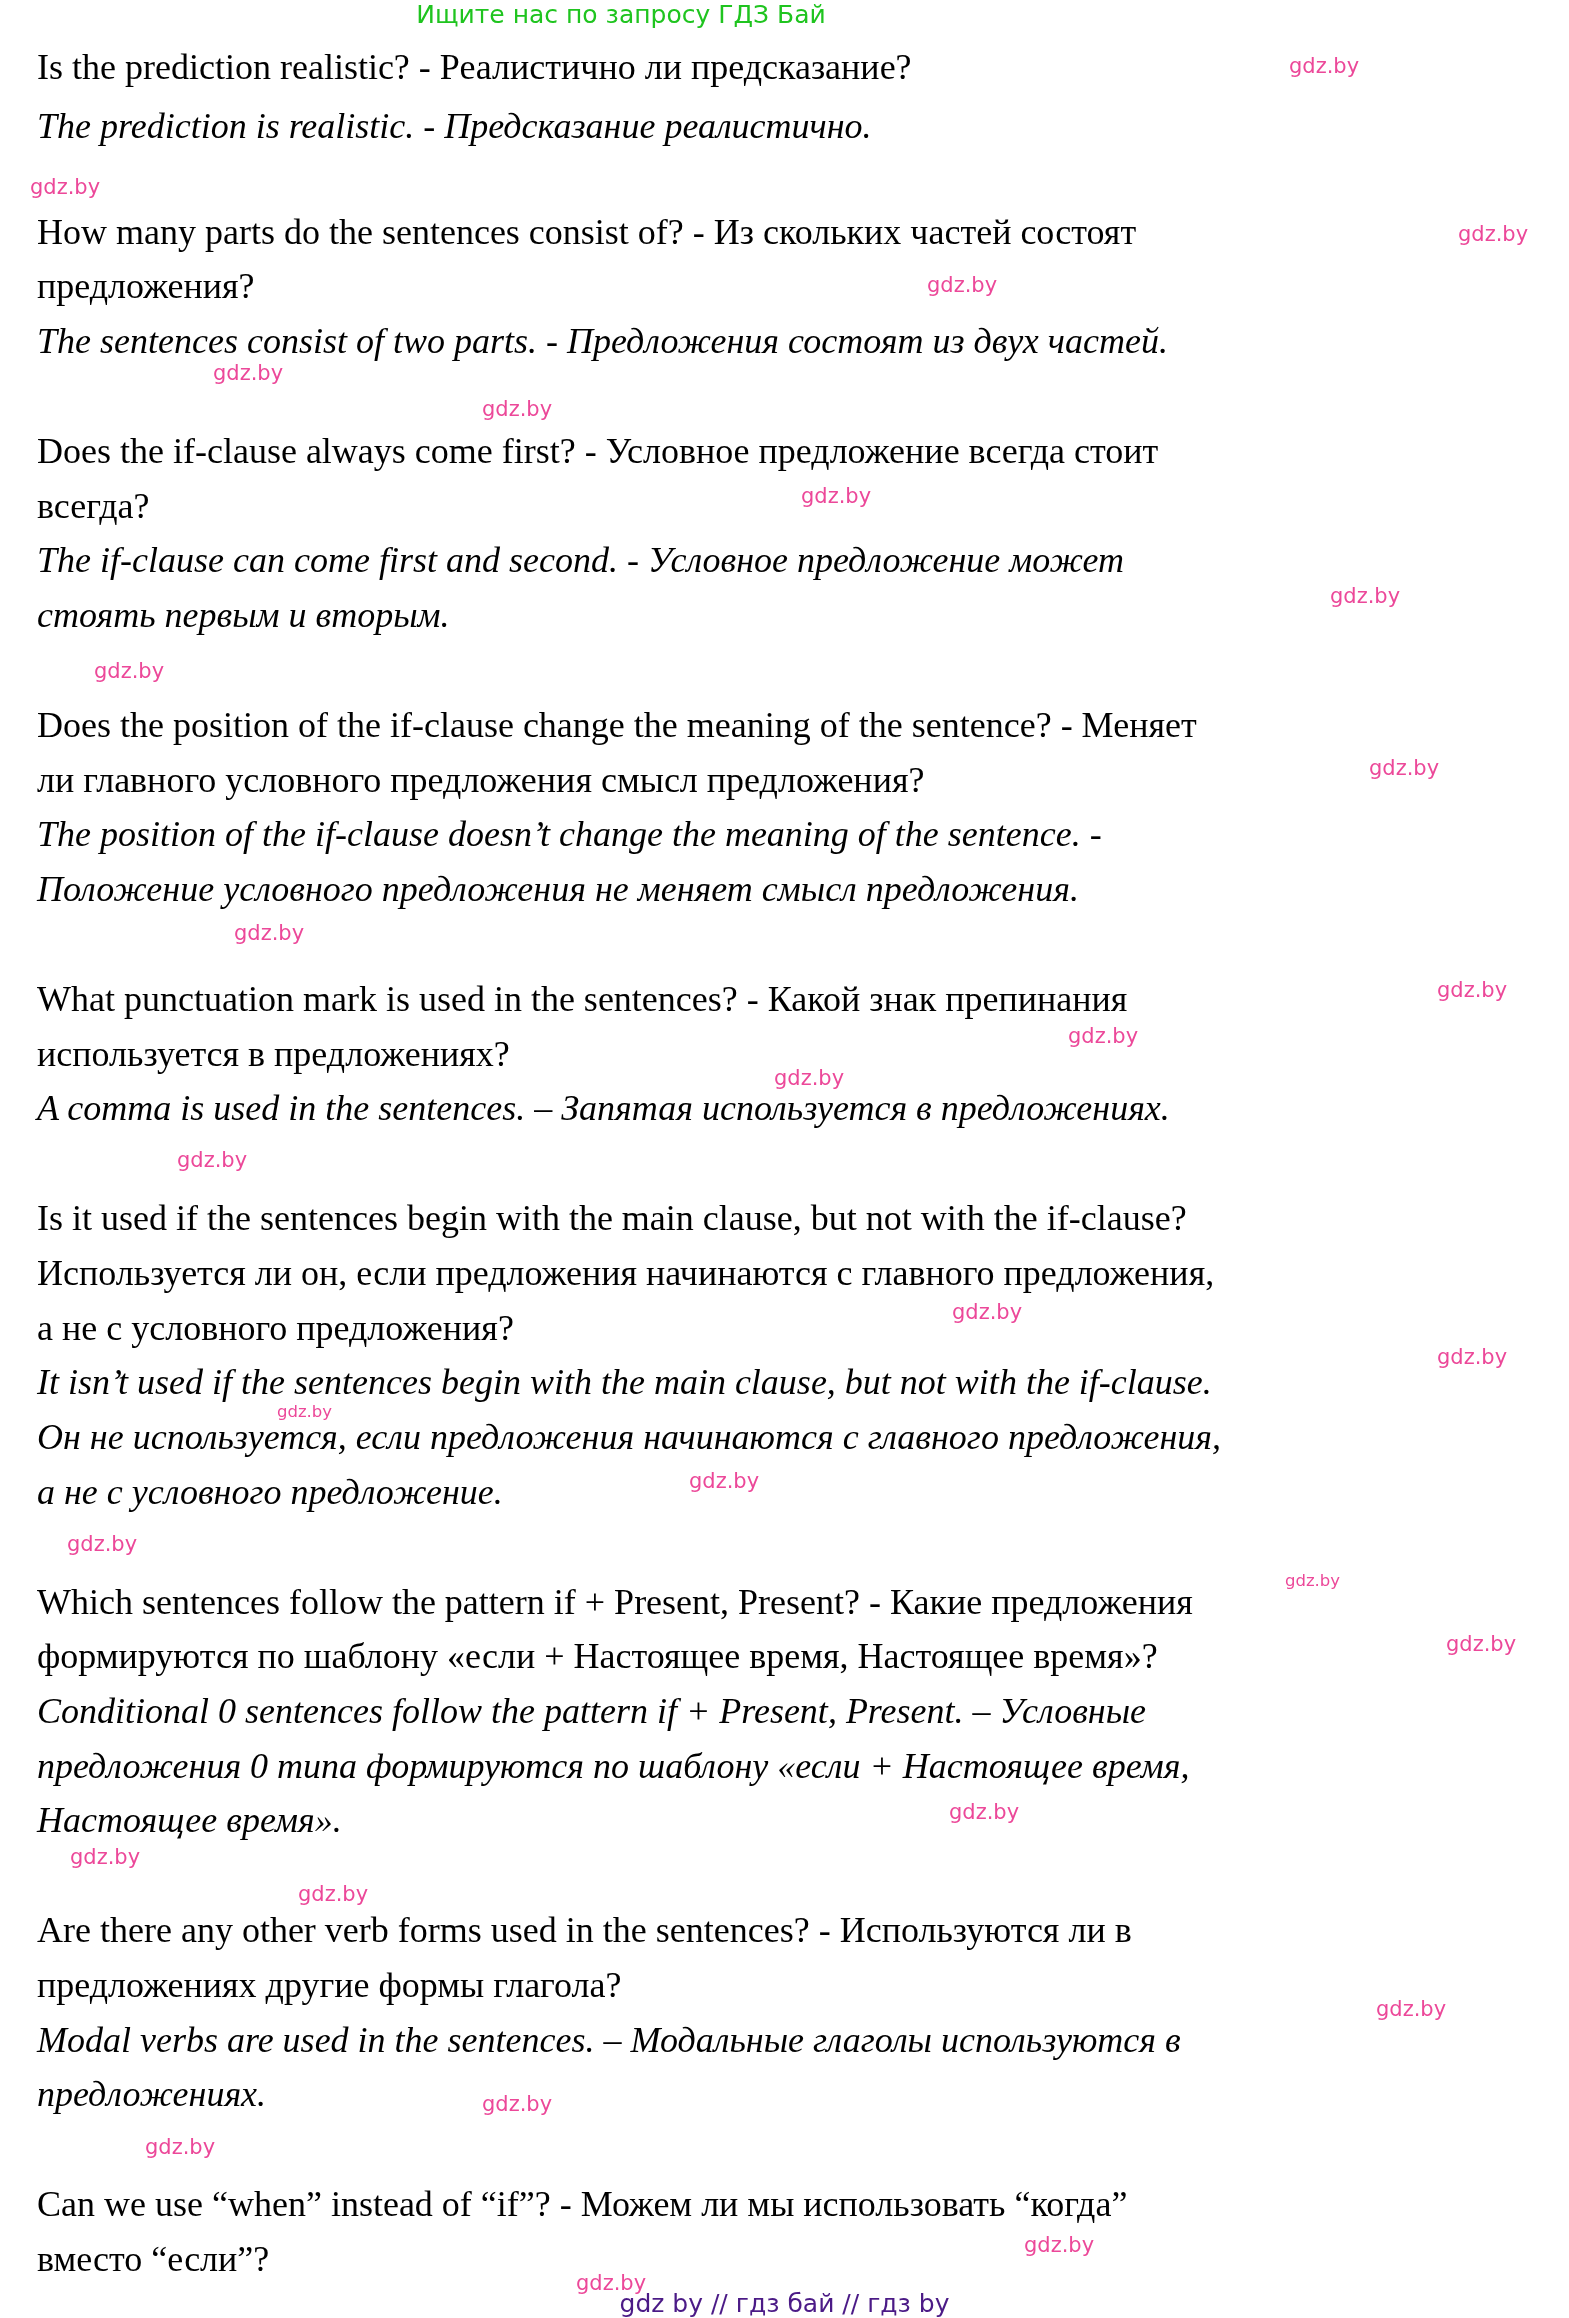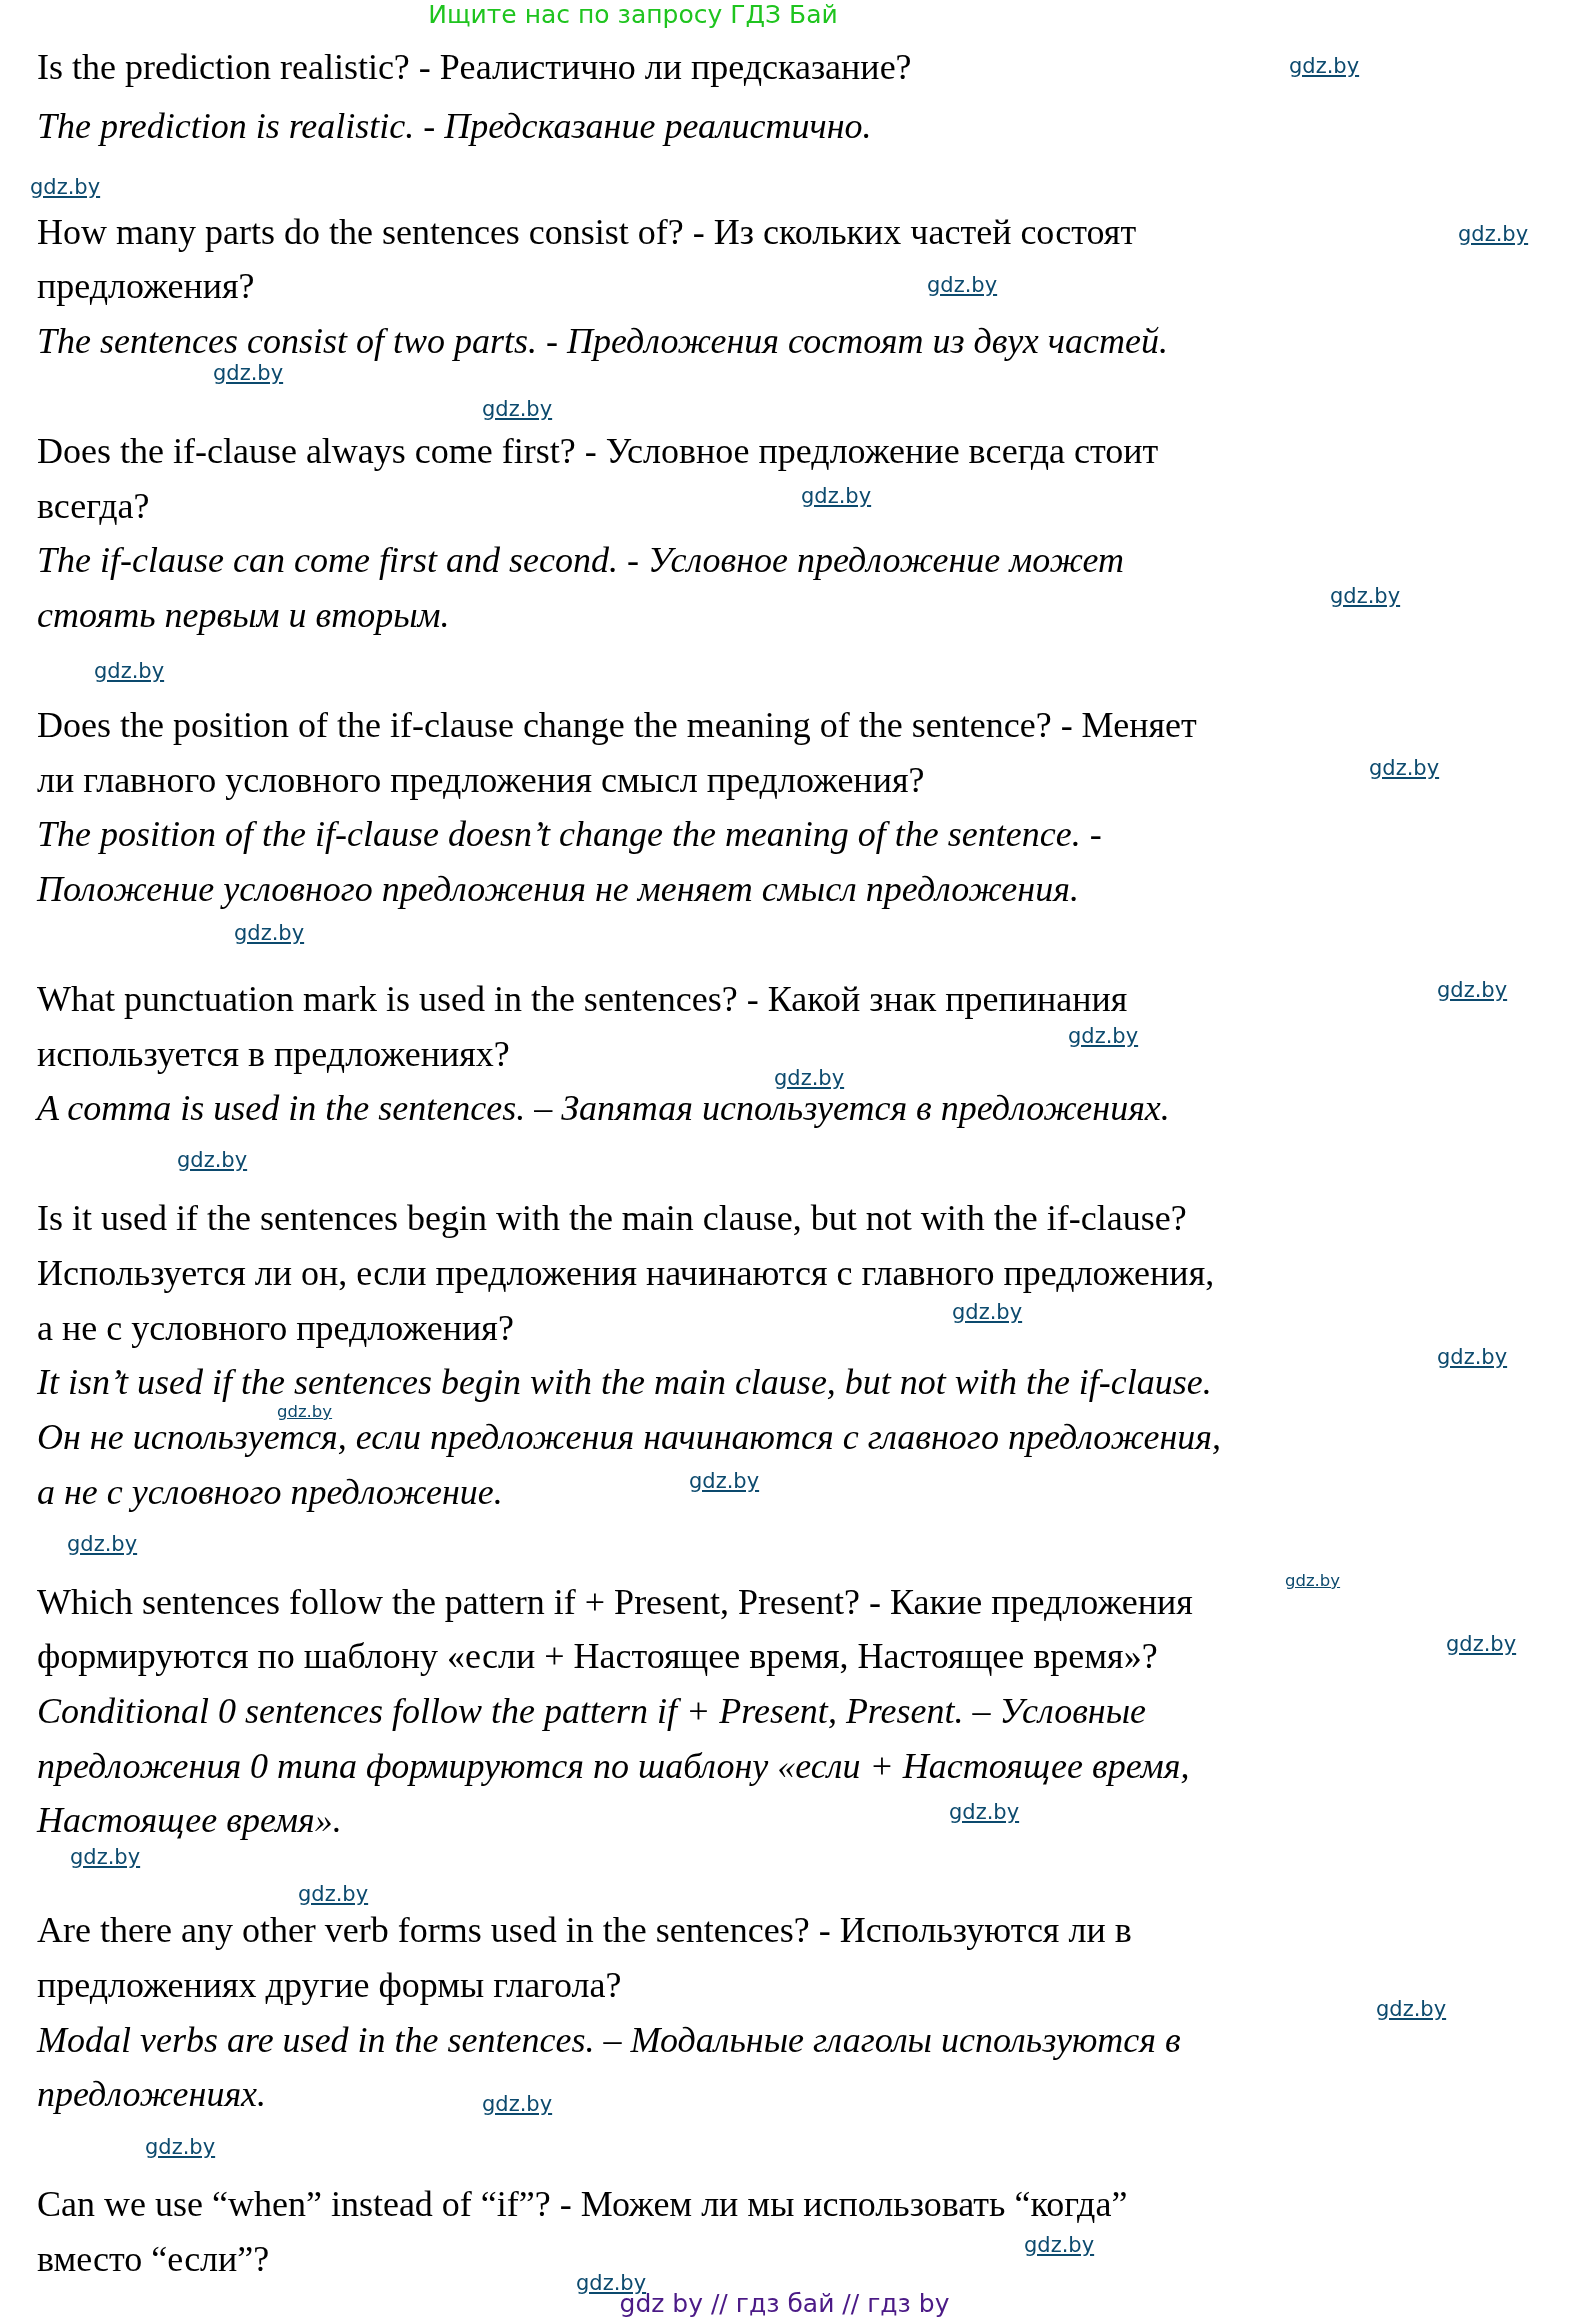--- a/index.html
+++ b/index.html
@@ -1,25 +1,25 @@
 <!DOCTYPE html>
 <html style="font-size:12px"><head>
 <meta charset="utf-8">
 <style>
   html, body { margin:0; padding:0; background:#ffffff; }
   body { width:1569px; height:2319px; position:relative; overflow:hidden; }
-  .banner-top { position:absolute; left:12px; top:0; width:1242px; text-align:center;
+  .banner-top { position:absolute; left:0; top:0; width:1242px; text-align:center;
     font-family:"DejaVu Sans", sans-serif; font-size:25px; color:#1fc41f; line-height:30px; }
   .banner-bottom { position:absolute; left:0; top:2289px; width:1569px; text-align:center;
     font-family:"DejaVu Sans", sans-serif; font-size:25px; color:#4b1a86; line-height:30px; }
   .line { position:absolute; left:37px; white-space:nowrap;
     font-family:Liberation Serif, serif; font-size:36px; line-height:45px; color:#000; }
   .line.i { font-style:italic; }
-  .wm { position:absolute; font-family:"DejaVu Sans", sans-serif; font-size:21px; color:#0c4a6e;
-    line-height:24px; white-space:nowrap;text-decoration:underline; }
+  .wm { position:absolute; font-family:"DejaVu Sans", sans-serif; font-size:21px; color:#ec4899;
+    line-height:24px; white-space:nowrap; }
   .wm.s { font-size:16.5px; }
 </style>
 </head>
 <body>
 
 <div class="banner-top">Ищите нас по запросу ГДЗ Бай</div>
 
 <div class="line" style="top:45px">Is the prediction realistic? - Реалистично ли предсказание?</div>
 <div class="line i" style="top:104px">The prediction is realistic. - Предсказание реалистично.</div>
 

